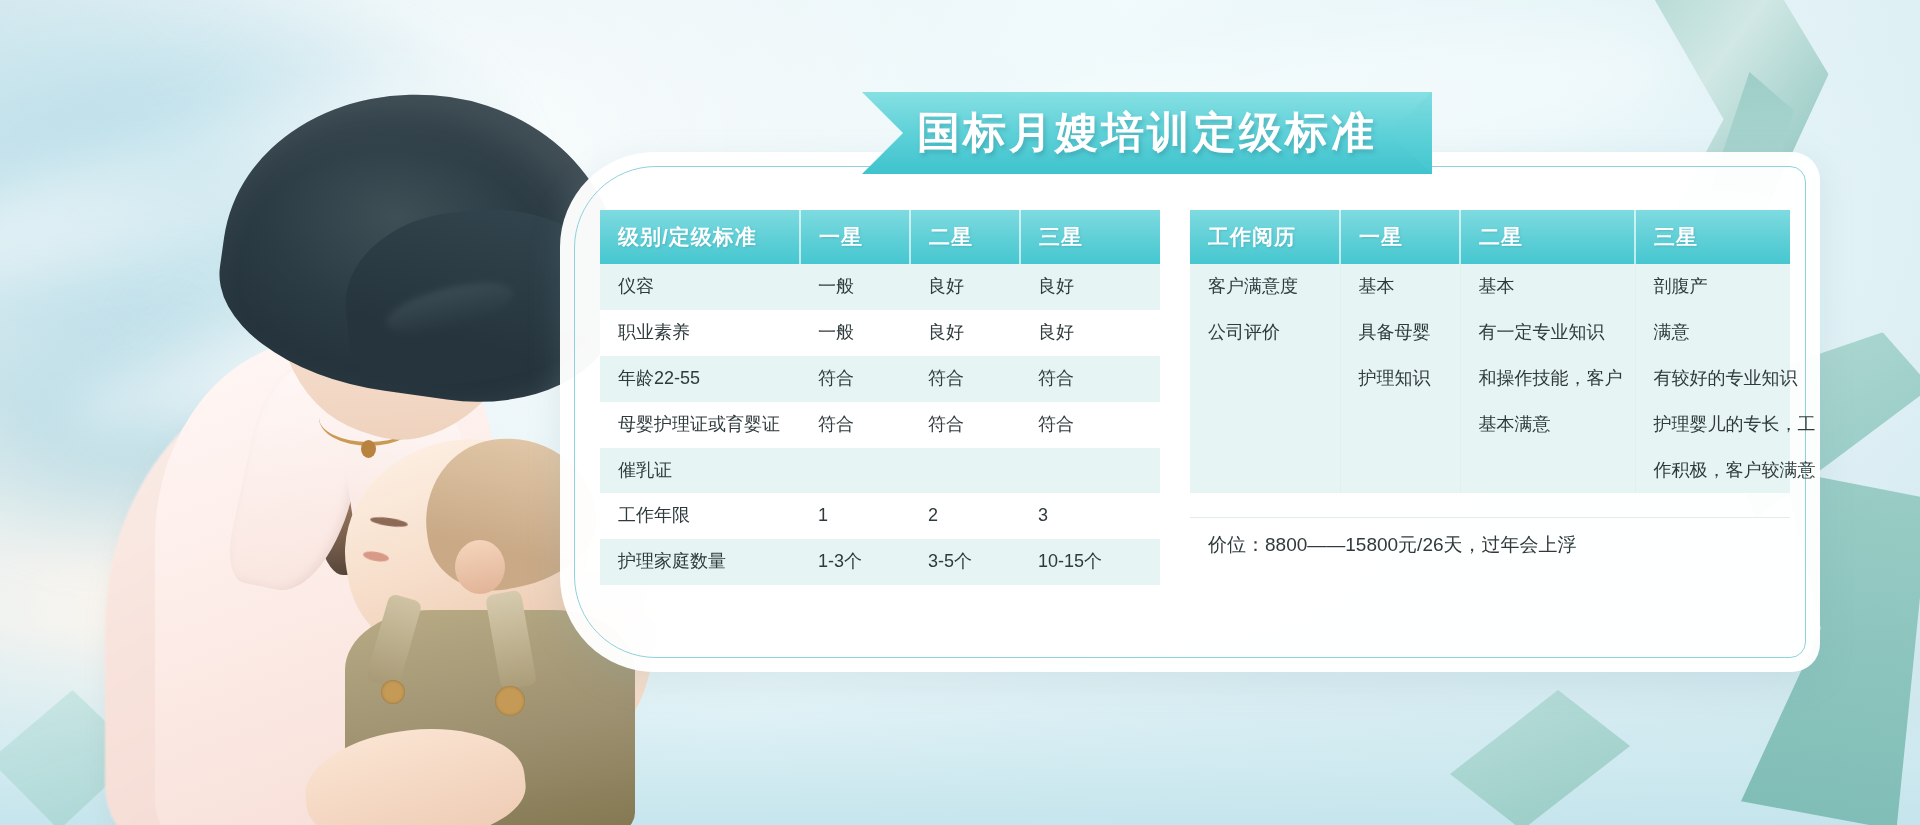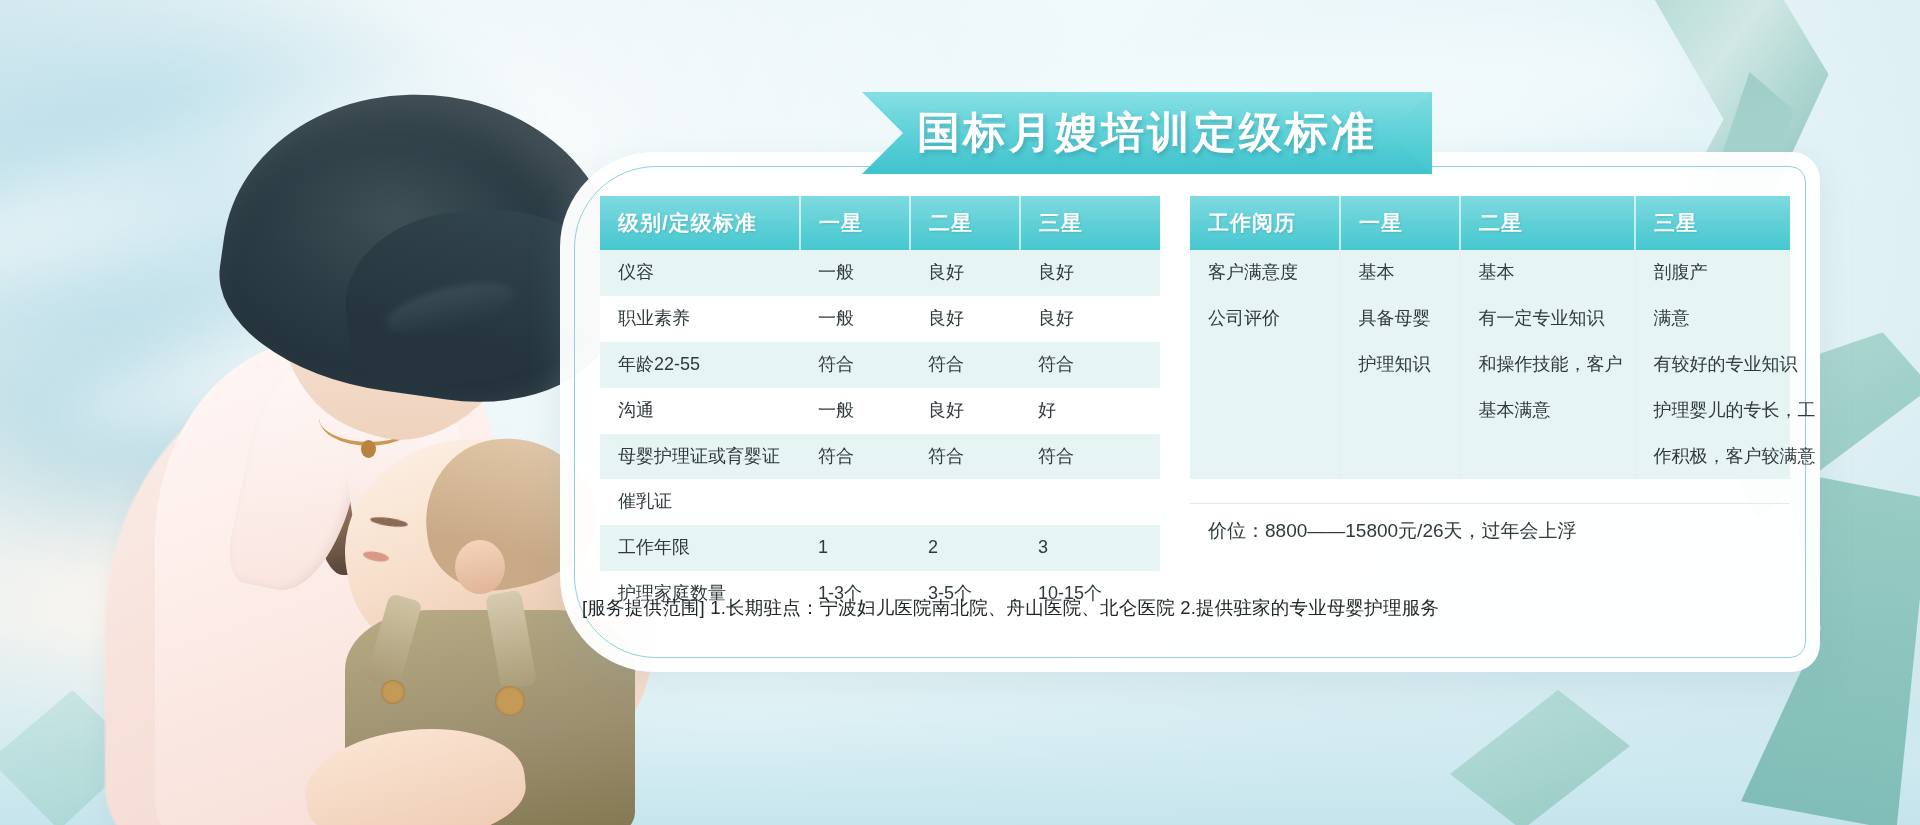--- a/index.html
+++ b/index.html
@@ -276,21 +276,21 @@
     font-weight: 700;
     font-size: 43px;
     letter-spacing: 3px;
     color: #ffffff;
     text-shadow: 2px 3px 4px rgba(40,120,135,0.35);
     white-space: nowrap;
   }
 
   
   .tables {
-    position:absolute; left:600px; top:196px; width:1190px; height:330px;
+    position:absolute; left:600px; top:210px; width:1190px; height:330px;
     display:flex; gap: 30px;
   }
   .tbl-wrap { position:relative; }
   .tbl-left  { width: 560px; }
   .tbl-right { width: 600px; }
 
   table { border-collapse: collapse; width:100%; table-layout: fixed; }
   thead th {
     background: linear-gradient(180deg,#7edbe0 0%, #5ecfd6 55%, #46c7d0 100%);
     color:#fff; font-size: 21px; font-weight: 700;
@@ -421,26 +421,20 @@
           <td>良好</td>
           <td>良好</td>
         </tr>
         <tr>
           <td>年龄22-55</td>
           <td>符合</td>
           <td>符合</td>
           <td>符合</td>
         </tr>
         <tr>
-          <td>沟通</td>
-          <td>一般</td>
-          <td>良好</td>
-          <td>好</td>
-        </tr>
-        <tr>
           <td>母婴护理证或育婴证</td>
           <td>符合</td>
           <td>符合</td>
           <td>符合</td>
         </tr>
         <tr>
           <td>催乳证</td>
           <td></td>
           <td></td>
           <td></td>
@@ -508,14 +502,13 @@
           <td></td>
           <td>作积极，客户较满意</td>
         </tr>
       </tbody>
     </table>
     <div class="price-row">价位：8800——15800元/26天，过年会上浮</div>
   </div>
 </div>
 
 <div class="notes">
-  <div>[服务提供范围] 1.长期驻点：宁波妇儿医院南北院、舟山医院、北仑医院  2.提供驻家的专业母婴护理服务</div>
 </div>
 
 </body></html>

